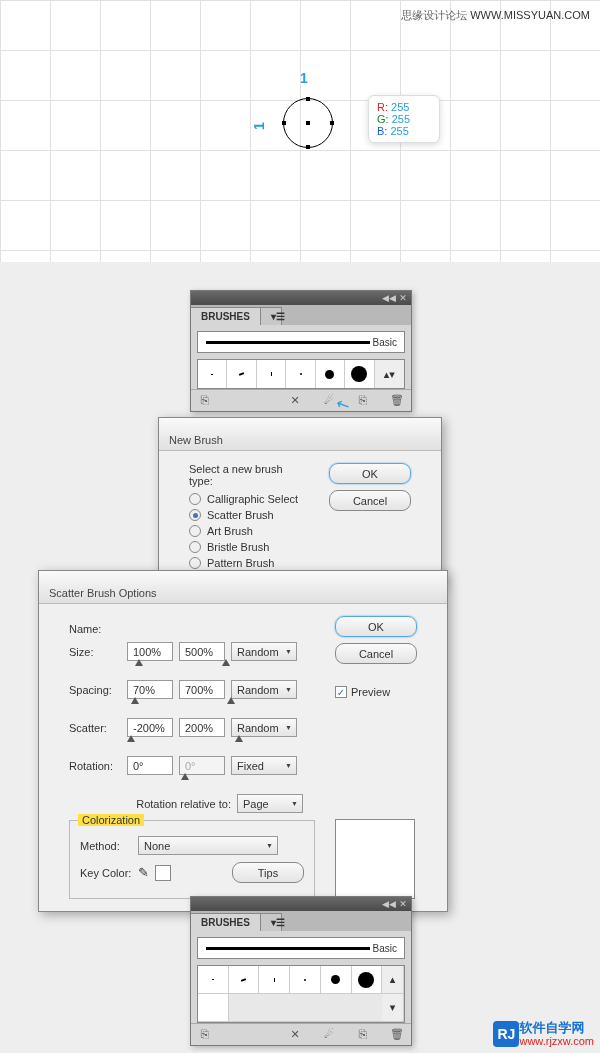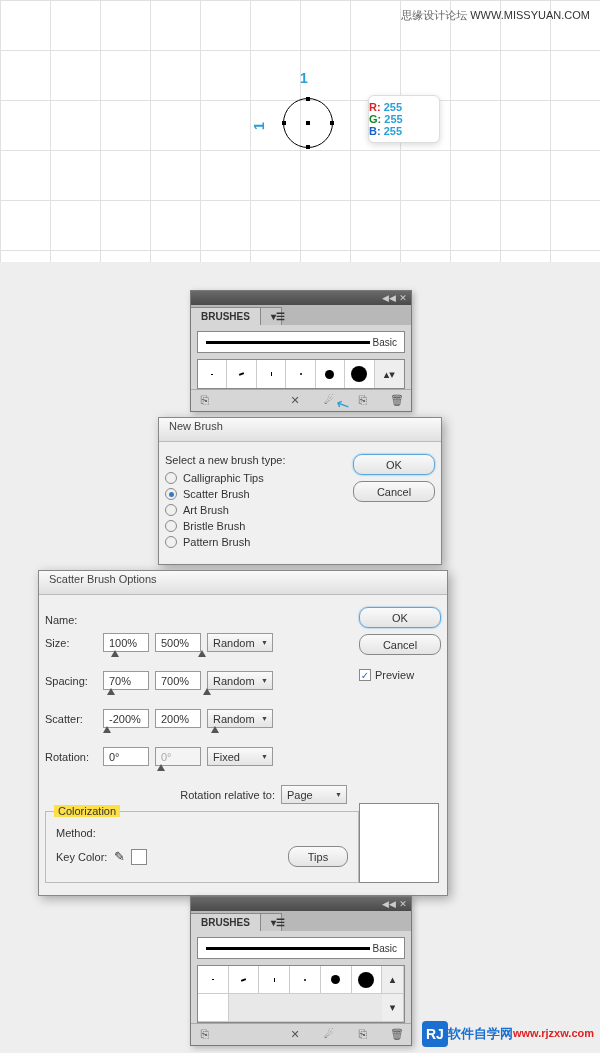--- a/index.html
+++ b/index.html
@@ -2,21 +2,21 @@
 <html><head>
 <meta charset="utf-8">
 <style>
 *{box-sizing:border-box;margin:0;padding:0;font-family:Tahoma,Arial,sans-serif;font-size:11px;color:#333}
 body{width:600px;height:1053px;background:#eee;position:relative}
 .canvas{width:600px;height:262px;background:#fff;position:relative}
 .grid{position:absolute;inset:0;background-image:linear-gradient(to right,#e0e0e0 1px,transparent 1px),linear-gradient(to bottom,#e0e0e0 1px,transparent 1px);background-size:50px 50px}
 .circle{position:absolute;left:283px;top:98px;width:50px;height:50px;border:1px solid #000;border-radius:50%}
 .anchor{position:absolute;width:4px;height:4px;background:#000}
 .dim{position:absolute;color:#2a9fd6;font-weight:bold;font-size:14px}
-.rgb-box{position:absolute;left:368px;top:95px;width:72px;padding:5px 0;background:#fff;border:1px solid #ddd;border-radius:6px;box-shadow:0 2px 6px rgba(0,0,0,.15);font-size:13px;font-weight:bold}
+.rgb-box{position:absolute;left:368px;top:95px;width:72px;padding:5px 8px;background:#fff;border:1px solid #ddd;border-radius:6px;box-shadow:0 2px 6px rgba(0,0,0,.15);font-size:13px;font-weight:normal}
 .rgb-r{color:#e02020}.rgb-g{color:#0a8a1a}.rgb-b{color:#1560d0}
 .rgb-val{color:#2a9fd6}
 .watermark-top{position:absolute;top:8px;right:10px;font-size:11px;color:#888}
 .wm-cn{color:#666;margin-right:0}
 .panel{position:absolute;background:#d6d6d6;border:1px solid #7a7a7a;box-shadow:2px 2px 6px rgba(0,0,0,.25)}
 .panel-header{height:14px;background:linear-gradient(#6a6a6a,#4a4a4a);display:flex;justify-content:flex-end;align-items:center;padding-right:3px;gap:4px}
 .ph-btn{width:10px;height:10px;display:flex;align-items:center;justify-content:center;color:#ccc;font-size:9px}
 .panel-tabs{display:flex;background:#b8b8b8;height:20px;align-items:flex-end}
 .tab{padding:3px 10px;background:#d6d6d6;border-top:1px solid #888;border-right:1px solid #888;font-size:10px;font-weight:bold;color:#333}
 .tab-min{width:18px;text-align:center;background:#c8c8c8}
@@ -25,22 +25,22 @@
 .brush-label{position:absolute;right:4px;font-size:10px;color:#333;background:#fff;padding:0 3px}
 .brush-grid{margin:0 6px;background:#fff;border:1px solid #888;display:flex}
 .brush-cell{width:31px;height:28px;border-right:1px solid #ccc;display:flex;align-items:center;justify-content:center}
 .brush-cell:last-child{border-right:none}
 .dot1{width:2px;height:1px;background:#000}.dot2{width:5px;height:2px;background:#000;transform:rotate(-20deg)}.dot3{width:1px;height:4px;background:#000}.dot4{width:2px;height:2px;background:#000;border-radius:50%}.dot5{width:9px;height:9px;background:#000;border-radius:50%}.dot6{width:16px;height:16px;background:#000;border-radius:50%}
 .panel-footer{height:22px;background:#d6d6d6;border-top:1px solid #aaa;display:flex;align-items:center;padding:0 6px;gap:18px}
 .ft-icon{width:16px;height:14px;display:flex;align-items:center;justify-content:center;color:#555}
 .ft-spacer{flex:1}
 .arrow-cursor{position:absolute;color:#2a9fd6;font-size:16px;transform:rotate(-25deg)}
 .dialog{position:absolute;background:#f0f0f0;border:1px solid #888;box-shadow:3px 3px 10px rgba(0,0,0,.3)}
-.dlg-title{height:24px;background:linear-gradient(#fafafa,#e0e0e0);border-bottom:1px solid #bbb;padding:2px 10px;font-size:11px;color:#444}
-.dlg-body{padding:12px 6px;display:flex;gap:0}
+.dlg-title{height:24px;background:linear-gradient(#fafafa,#e0e0e0);border-bottom:1px solid #bbb;padding:16px 10px;font-size:11px;color:#444}
+.dlg-body{padding:12px 30px;display:flex;gap:20px}
 .dlg-left{flex:1}
 .dlg-right{width:82px;display:flex;flex-direction:column;gap:6px}
 .btn{height:21px;background:linear-gradient(#fafafa,#e4e4e4);border:1px solid #888;border-radius:9px;display:flex;align-items:center;justify-content:center;font-size:11px;cursor:pointer}
 .btn-ok{border-color:#5aa7e0;box-shadow:0 0 2px #5aa7e0}
 .radio-row{display:flex;align-items:center;gap:6px;margin:4px 0}
 .radio{width:12px;height:12px;border:1px solid #888;border-radius:50%;display:flex;align-items:center;justify-content:center}
 .radio.sel::after{content:"";width:5px;height:5px;background:#3a78c0;border-radius:50%}
 .field-row{display:flex;align-items:center;margin:7px 0;gap:6px}
 .field-label{width:52px;text-align:left}
 .input{height:19px;background:#fff;border:1px solid #999;padding:2px 5px;font-size:11px}
@@ -56,23 +56,23 @@
 .colbox{width:16px;height:16px;border:1px solid #888;background:#fff;display:inline-block}
 .check{width:12px;height:12px;border:1px solid #888;background:#fff;display:inline-flex;align-items:center;justify-content:center}
 .check.on::after{content:"✓";font-size:10px;color:#2a6fb0}
 .preview-box{width:80px;height:80px;background:#fff;border:1px solid #888;margin-top:8px}
 .brush-grid2{margin:0 6px;background:#fff;border:1px solid #888}
 .bg2-row{display:flex}
 .bg2-cell{width:31px;height:28px;border-right:1px solid #ccc;border-bottom:1px solid #ccc;display:flex;align-items:center;justify-content:center}
 .bg2-empty{flex:1;height:28px;background:#e8e8e8;border-bottom:1px solid #ccc}
 .watermark-bottom{position:absolute;right:6px;bottom:6px;display:flex;align-items:center;gap:0}
 .wm-logo{width:26px;height:26px;background:#1a6fd0;border-radius:4px;display:flex;align-items:center;justify-content:center;color:#fff;font-weight:bold;font-size:14px}
-.wm-text{display:flex;flex-direction:row;align-items:flex-start;line-height:1.1}
+.wm-text{display:flex;flex-direction:column;align-items:flex-start;line-height:1.1}
 .wm-cn2{color:#1a6fd0;font-size:13px;font-weight:bold}
-.wm-url{color:#e02020;font-size:11px;font-weight:bold}
+.wm-url{color:#e02020;font-size:11px;font-weight:normal}
 </style>
 </head>
 <body>
 
 <div class="canvas">
   <div class="grid"></div>
   <div class="watermark-top">
     <span class="wm-cn">思缘设计论坛</span>
     <span>WWW.MISSYUAN.COM</span>
   </div>
@@ -137,21 +137,21 @@
   <span class="arrow-cursor" style="left:145px;top:104px">↖</span>
 </div>
 
 <div class="dialog" style="left:158px;top:417px;width:284px">
   <div class="dlg-title">New Brush</div>
   <div class="dlg-body">
     <div class="dlg-left">
       <div style="margin-bottom:6px">Select a new brush type:</div>
       <div class="radio-row">
           <span class="radio"></span>
-          <span>Calligraphic Tips</span>
+          <span>Calligraphic Select</span>
         </div>
       <div class="radio-row">
           <span class="radio sel"></span>
           <span>Scatter Brush</span>
         </div>
       <div class="radio-row">
           <span class="radio"></span>
           <span>Art Brush</span>
         </div>
       <div class="radio-row">
@@ -227,34 +227,37 @@
       <div class="field-row" style="justify-content:flex-end;margin-right:12px">
         <span>Rotation relative to:</span>
         <div class="select">
             <span>Page</span>
           </div>
       </div>
       <div class="fieldset">
         <span class="fieldset-leg">Colorization</span>
         <div class="field-row">
           <span class="field-label">Method:</span>
+          <div class="select select-wide">
+              <span>None</span>
+            </div>
         </div>
         <div class="field-row">
           <span class="field-label">Key Color:</span>
           <span style="font-size:13px">✎</span>
           <span class="colbox"></span>
           <span style="flex:1"></span>
-          <div class="btn" style="width:60px">Tips</div>
+          <div class="btn" style="width:72px">Tips</div>
         </div>
       </div>
     </div>
     <div class="dlg-right">
       <div class="btn btn-ok">OK</div>
       <div class="btn">Cancel</div>
-      <div style="display:flex;align-items:center;gap:4px;margin-top:8px">
+      <div style="display:flex;align-items:center;gap:4px;margin-top:16px">
         <span class="check on"></span>
         <span>Preview</span>
       </div>
       <div style="flex:1"></div>
       <div class="preview-box"></div>
     </div>
   </div>
 </div>
 
 <div class="panel" style="left:190px;top:896px;width:222px">

